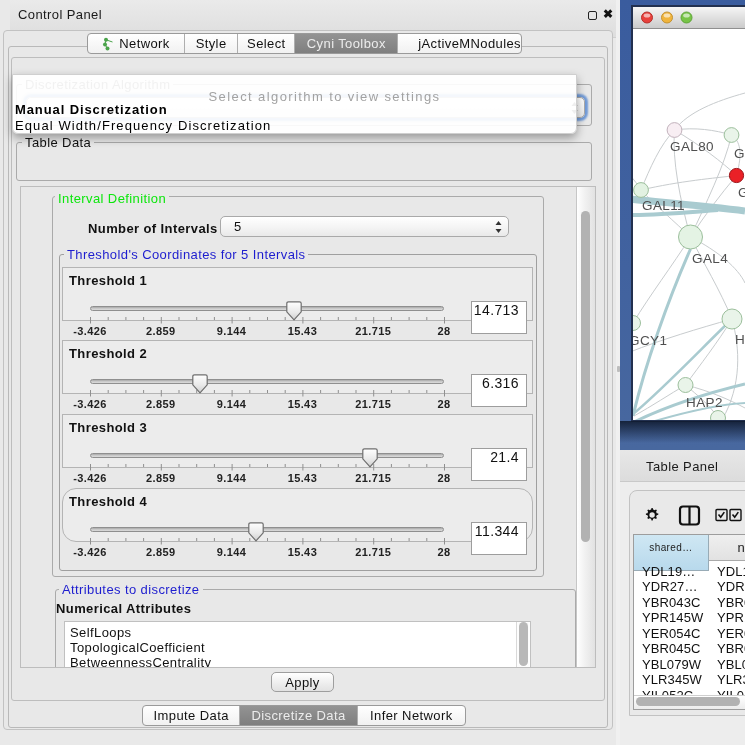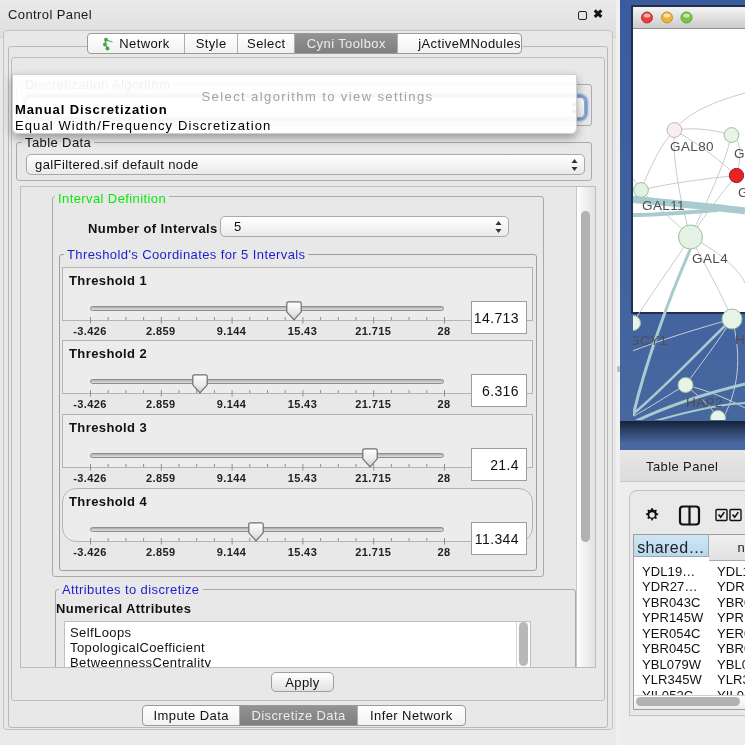--- a/index.html
+++ b/index.html
@@ -10,34 +10,34 @@
 .gbox { position:absolute; border:1px solid #aaaaaa; border-radius:3px; }
 .combo { position:absolute; border:1px solid #a9a9a9; border-radius:5px;
   background:linear-gradient(180deg,#ffffff 0%,#f4f4f4 55%,#e9e9e9 100%);
   font-size:13px; color:#111; }
 .combo .ar { position:absolute; right:5px; top:50%; transform:translateY(-50%); width:9px; height:14px; }
 .rowpanel { position:absolute; left:41px; width:471px; height:54px; border:1px solid #b4b4b4; background:#ececec; }
 .rowpanel .rl { position:absolute; left:6px; top:5px; font-size:13px; font-weight:bold; color:#111; }
 .track { position:absolute; left:27px; width:354px; height:5px; top:38px; border-radius:3px;
   background:linear-gradient(180deg,#a8a8a8,#c9c9c9 50%,#dcdcdc); border:1px solid #8f8f8f; }
 .vfield { position:absolute; left:408px; top:33px; width:56px; height:33px; background:#fff;
-  border:1px solid #9d9d9d; font-size:14px; color:#111; text-align:right; padding:8px 7px 0 0; }
+  border:1px solid #9d9d9d; font-size:14px; color:#111; text-align:right; padding:0 7px 0 0; }
 .ticklabel { position:absolute; top:57px; font-size:11px; font-weight:bold; color:#222; transform:translateX(-50%); }
 .seg { display:flex; position:absolute; height:21px; border:1px solid #9a9a9a; border-radius:4px;
   background:linear-gradient(180deg,#ffffff,#f1f1f1); font-size:13px; color:#111; overflow:hidden; }
 .seg > div { display:flex; align-items:center; justify-content:center; border-right:1px solid #aeaeae; height:100%; }
 .seg > div:last-child { border-right:none; }
 .seg .sel { background:linear-gradient(180deg,#939393,#7f7f7f); color:#ececec; }
 </style>
 </head>
 <body>
 
 <div class="abs" style="left:0;top:0;width:616px;height:745px;background:#e9e9e9;">
 
-  <div class="abs" style="left:0;top:0;width:616px;height:38px;background:linear-gradient(180deg,#eaeaea,#dedede);border-bottom:1px solid #d0d0d0;padding-left:32px;">
+  <div class="abs" style="left:10px;top:0;width:616px;height:38px;background:linear-gradient(180deg,#eaeaea,#dedede);border-bottom:1px solid #d0d0d0;padding-left:32px;">
     <div class="abs" style="left:8px;top:7px;font-size:13px;color:#1a1a1a;">Control Panel</div>
     <div class="abs" style="left:578px;top:11px;width:9px;height:9px;border:1.5px solid #222;border-radius:2px;"></div>
     <div class="abs" style="left:593px;top:7px;font-size:12px;font-weight:bold;color:#111;">✖</div>
   </div>
 
   <div class="abs" style="left:3px;top:30px;width:610px;height:700px;border:1px solid #c2c2c2;border-radius:4px;background:#e8e8e8;"></div>
 
   <div class="abs" style="left:8px;top:46px;width:600px;height:682px;border:1px solid #b9b9b9;border-radius:3px;"></div>
 
   <div class="abs" style="left:11px;top:57px;width:594px;height:644px;border:1px solid #bdbdbd;border-radius:3px;"></div>
@@ -61,27 +61,20 @@
   <div class="grouptitle" style="left:22px;top:78px;color:#555;">Discretization Algorithm</div>
   <div class="combo" style="left:26px;top:97px;width:559px;height:21px;box-shadow:0 0 2px 3px rgba(100,145,212,0.9);">
     <svg class="ar" viewBox="0 0 9 14">
         <path d="M4.5 1 L7.5 5 L1.5 5 Z" fill="#333"></path>
         <path d="M4.5 13 L7.5 9 L1.5 9 Z" fill="#333"></path>
       </svg>
   </div>
 
   <div class="gbox" style="left:16px;top:142px;width:576px;height:39px;"></div>
   <div class="grouptitle" style="left:22px;top:136px;color:#111;">Table Data</div>
-  <div class="combo" style="left:26px;top:154px;width:559px;height:21px;">
-    <div style="line-height:20px;padding-left:8px;">galFiltered.sif default node</div>
-    <svg class="ar" viewBox="0 0 9 14">
-        <path d="M4.5 1 L7.5 5 L1.5 5 Z" fill="#333"></path>
-        <path d="M4.5 13 L7.5 9 L1.5 9 Z" fill="#333"></path>
-      </svg>
-  </div>
 
   <div class="abs" style="left:20px;top:186px;width:576px;height:482px;border:1px solid #bdbdbd;background:#e8e8e8;overflow:hidden;">
 
     <div class="abs" style="right:0;top:0;width:19px;height:100%;background:linear-gradient(90deg,#ffffff,#f2f2f2 40%,#e2e2e2);border-left:1px solid #c6c6c6;"></div>
     <div class="abs" style="right:5px;top:24px;width:9px;height:331px;background:#b2b2b2;border-radius:5px;"></div>
 
     <div class="gbox" style="left:31px;top:9px;width:492px;height:381px;"></div>
     <div class="grouptitle" style="left:34px;top:5px;color:#0ce60c;">Interval Definition</div>
 
     <div class="abs" style="left:67px;top:34px;font-size:13px;font-weight:bold;color:#111;">Number of Intervals</div>
@@ -290,21 +283,21 @@
     <div class="sel" style="width:118px;">Discretize Data</div>
     <div style="width:108px;">Infer Network</div>
   </div>
 </div>
 
 <div class="abs" style="left:616px;top:0;width:4px;height:745px;background:#f0f0f0;"></div>
 <div class="abs" style="left:617px;top:366px;width:3px;height:6px;background:#bdbdbd;border-radius:1px;"></div>
 
 <div class="abs" style="left:620px;top:0;width:125px;height:450px;background:linear-gradient(180deg,#3a5c9e 0%,#41629f 60%,#48689f 100%);"></div>
 
-<div class="abs" style="left:631px;top:5px;width:114px;height:309px;background:#fff;border:2px solid #22304f;border-right:none;">
+<div class="abs" style="left:631px;top:5px;width:114px;height:417px;background:#fff;border:2px solid #22304f;border-right:none;">
   <div class="abs" style="left:0;top:0;width:112px;height:22px;background:linear-gradient(180deg,#f5f5f5,#cbcbcb);border-bottom:1px solid #8f8f8f;">
     <svg width="112" height="22">
       <circle cx="14" cy="10.5" r="5.5" fill="#e8413c" stroke="#b4322e" stroke-width="1"></circle>
       <circle cx="34" cy="10.5" r="5.5" fill="#f0b43c" stroke="#c29234" stroke-width="1"></circle>
       <circle cx="53.5" cy="10.5" r="5.5" fill="#77c447" stroke="#5da339" stroke-width="1"></circle>
       <ellipse cx="14" cy="8.6" rx="3.3" ry="2" fill="rgba(255,255,255,0.6)"></ellipse>
       <ellipse cx="34" cy="8.6" rx="3.3" ry="2" fill="rgba(255,255,255,0.6)"></ellipse>
       <ellipse cx="53.5" cy="8.6" rx="3.3" ry="2" fill="rgba(255,255,255,0.6)"></ellipse>
     </svg>
   </div>
@@ -382,26 +375,26 @@
       <rect x="73" y="4.5" width="11" height="11" rx="1" stroke-width="1.4"></rect>
       <rect x="87" y="4.5" width="11" height="11" rx="1" stroke-width="1.4"></rect>
     </g>
     <g stroke="#111" stroke-width="1.6" fill="none">
       <path d="M75.5 9.5 l2.2 2.6 3.6-5"></path>
       <path d="M89.5 9.5 l2.2 2.6 3.6-5"></path>
     </g>
   </svg>
 
   <div class="abs" style="left:3px;top:43px;width:130px;height:176px;border:1px solid #9d9d9d;background:#fff;overflow:hidden;">
-    <div class="abs" style="left:0;top:0;width:75px;height:22px;background:linear-gradient(180deg,#cfe7f3,#b8d9ec);border-right:1px solid #98abb6;border-bottom:1px solid #98abb6;font-size:16px;color:#222;text-align:center;line-height:25px;">shared…</div>
+    <div class="abs" style="left:0;top:0;width:75px;height:36px;background:linear-gradient(180deg,#cfe7f3,#b8d9ec);border-right:1px solid #98abb6;border-bottom:1px solid #98abb6;font-size:10px;color:#222;text-align:center;line-height:25px;">shared…</div>
     <div class="abs" style="left:75px;top:0;width:91px;height:26px;background:linear-gradient(180deg,#efefef,#e2e2e2);border-bottom:1px solid #a9a9a9;font-size:13px;color:#222;text-align:center;line-height:25px;">name</div>
     <div class="abs" style="left:8px;top:29px;font-size:13px;color:#111;line-height:15.45px;letter-spacing:0.1px;">YDL19…<br>YDR27…<br>YBR043C<br>YPR145W<br>YER054C<br>YBR045C<br>YBL079W<br>YLR345W<br>YIL052C</div>
     <div class="abs" style="left:83px;top:29px;font-size:13px;color:#111;line-height:15.45px;letter-spacing:0.1px;">YDL19…<br>YDR27…<br>YBR043C<br>YPR145W<br>YER054C<br>YBR045C<br>YBL079W<br>YLR345W<br>YIL052C</div>
 
     <div class="abs" style="left:0;bottom:0;width:130px;height:14px;background:linear-gradient(180deg,#ffffff,#ececec);border-top:1px solid #cfcfcf;"></div>
     <div class="abs" style="left:2px;bottom:3px;width:104px;height:9px;background:#b2b2b2;border-radius:5px;"></div>
   </div>
 </div>
 
 <div class="abs" style="left:12px;top:74px;width:565px;height:60px;background:rgba(255,255,255,0.92);border:1px solid #cfcfcf;border-radius:0 0 6px 6px;box-shadow:0 4px 10px rgba(0,0,0,0.35);"></div>
-<div class="abs" style="left:35px;top:89px;width:565px;text-align:center;font-size:13px;color:#a2a2a2;letter-spacing:1.4px;">Select algorithm to view settings</div>
+<div class="abs" style="left:42px;top:89px;width:565px;text-align:center;font-size:13px;color:#a2a2a2;letter-spacing:1.4px;">Select algorithm to view settings</div>
 <div class="abs" style="left:15px;top:102px;font-size:13px;font-weight:bold;color:#000;letter-spacing:0.9px;">Manual Discretization</div>
 <div class="abs" style="left:15px;top:118px;font-size:13px;color:#000;letter-spacing:1.1px;">Equal Width/Frequency Discretization</div>
 
 </body></html>

